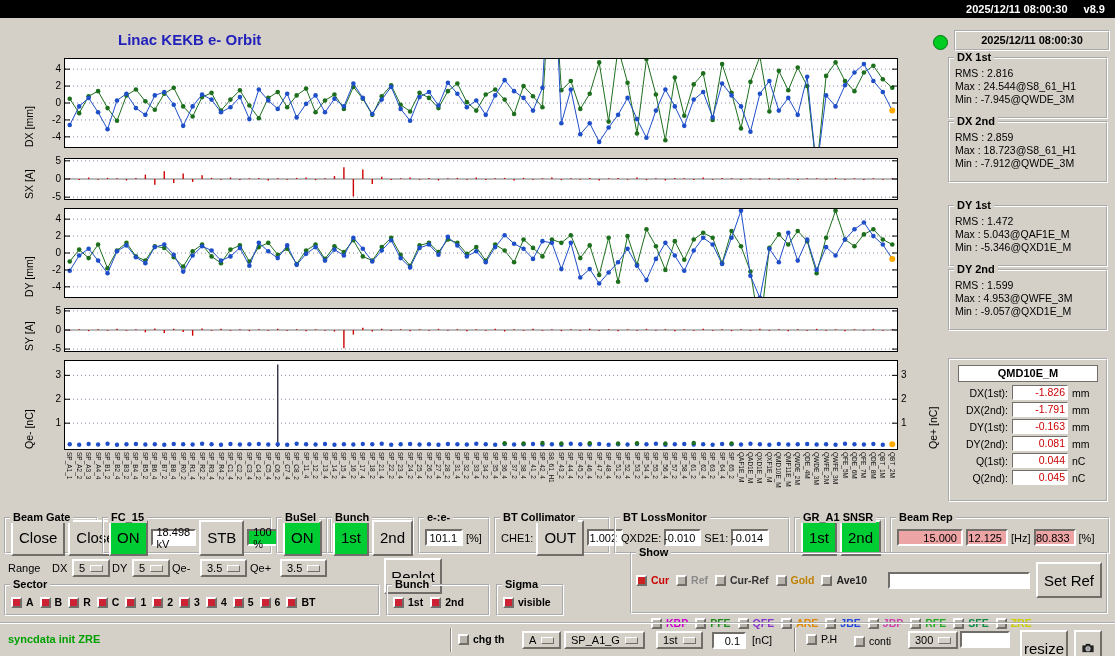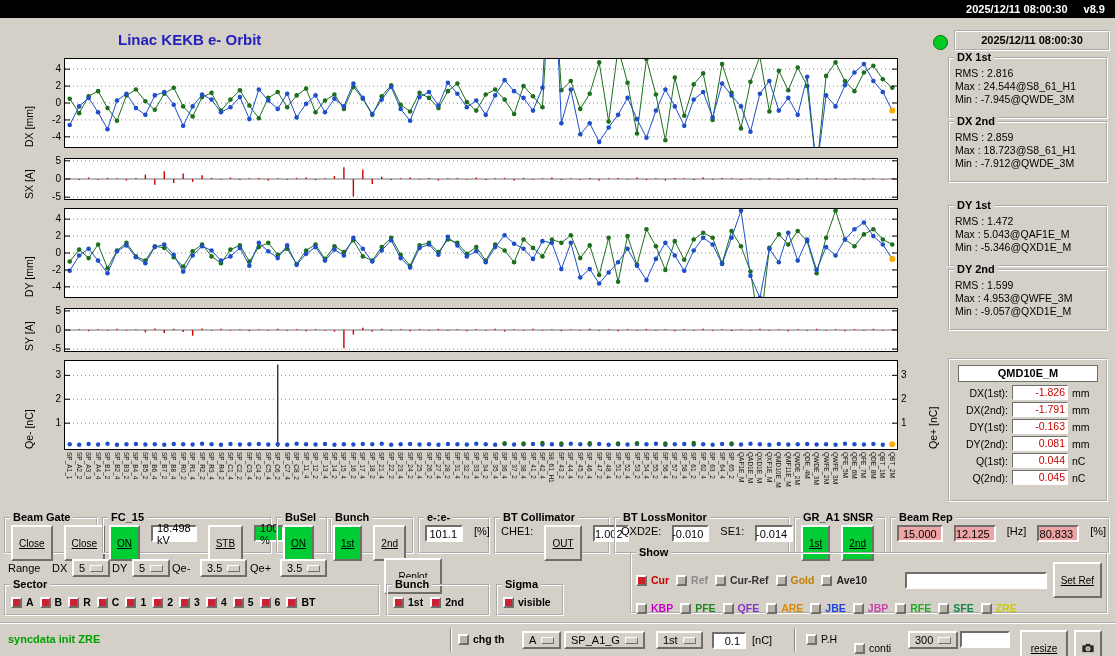--- a/index.html
+++ b/index.html
@@ -10,40 +10,40 @@
           font-weight:bold;font-size:11px;display:flex;justify-content:flex-end;align-items:center;
           gap:16px;padding-right:10px;box-sizing:border-box;}
   .app-title{position:absolute;left:118px;top:31px;color:#2222bb;font-weight:bold;font-size:15px;}
   .led{position:absolute;left:933px;top:35px;width:13px;height:13px;border-radius:50%;
        background:#00cc22;border:1px solid #007711;}
   .clockbox{position:absolute;left:954px;top:30px;width:152px;height:17px;border:2px groove #ffffff;
             text-align:center;font-weight:bold;font-size:11px;line-height:17px;background:#d4d0c8;}
   
   .btn{display:inline-flex;align-items:center;justify-content:center;background:#d4d0c8;
        border:2px solid;border-color:#ffffff #716d68 #716d68 #ffffff;height:19px;padding:16px 6px;
-       font-family:inherit;font-size:10px;cursor:default;box-sizing:border-box;text-decoration:underline;}
+       font-family:inherit;font-size:15px;cursor:default;box-sizing:border-box;}
   .btn.green{background:#00cc33;}
   .field{display:inline-flex;align-items:center;background:#ffffff;border:2px solid;
          border-color:#716d68 #ffffff #ffffff #716d68;height:17px;padding:0 4px;box-sizing:border-box;}
   .field.green{background:#00cc33;}
   .field.pink{background:#eda4a4;}
   .tinput{background:#fff;border:2px solid;border-color:#716d68 #ffffff #ffffff #716d68;
           height:17px;font-size:11px;font-family:inherit;box-sizing:border-box;padding:0 3px;}
   .dd{display:inline-flex;align-items:center;gap:5px;background:#d4d0c8;border:2px solid;
       border-color:#ffffff #716d68 #716d68 #ffffff;height:18px;padding:0 5px;box-sizing:border-box;}
   .ddind{width:11px;height:5px;background:#d4d0c8;border:1px solid;
          border-color:#ffffff #716d68 #716d68 #ffffff;}
   .cb{display:inline-flex;align-items:center;gap:4px;}
   .cbbox{width:11px;height:11px;border:2px solid;border-color:#ffffff #716d68 #716d68 #ffffff;
          background:#b8b4ac;box-sizing:border-box;flex:0 0 auto;}
   .cblbl{font-size:10.5px;font-weight:bold;white-space:nowrap;}
   .lbl{font-size:11px;white-space:nowrap;}
   
   .grp{position:absolute;border:2px groove #ffffff;box-sizing:border-box;display:flex;
-       gap:11px;padding:6px 5px 2px 5px;}
+       align-items:center;gap:3px;padding:6px 5px 2px 5px;}
   .leg{position:absolute;top:-8px;left:4px;background:#d4d0c8;padding:0 3px;font-weight:bold;
        font-size:11px;white-space:nowrap;}
   
   .statbox{position:absolute;left:948px;width:160px;height:62px;border:2px groove #ffffff;
            box-sizing:border-box;padding:8px 5px 2px 5px;}
   .statbox .leg{top:-8px;}
   .statline{display:block;font-size:10.5px;line-height:13px;white-space:nowrap;}
   .qmd{position:absolute;left:948px;top:358px;width:160px;height:144px;border:2px groove #ffffff;
        box-sizing:border-box;}
   .qmdtitle{margin:5px auto 3px auto;width:138px;background:#fff;border:1px solid #716d68;
@@ -1110,21 +1110,21 @@
           <span class="cblbl" style="color: rgb(192, 128, 0);">Gold</span>
         </span>
         <span class="cb">
           <span class="cbbox" style="background: rgb(184, 180, 172);"></span>
           <span class="cblbl" style="color: rgb(34, 34, 34);">Ave10</span>
         </span>
       </span>
     <input class="tinput" style="width: 142px; margin-left: auto;" value="">
     <button class="btn" style="height:18px">Set Ref</button>
   </div>
-  <div class="srow" style="margin:0">
+  <div class="srow" style="margin:15px">
     <span id="show-row2-list" class="cblist">
         <span class="cb">
           <span class="cbbox" style="background: rgb(184, 180, 172);"></span>
           <span class="cblbl" style="color: rgb(204, 0, 204);">KBP</span>
         </span>
         <span class="cb">
           <span class="cbbox" style="background: rgb(184, 180, 172);"></span>
           <span class="cblbl" style="color: rgb(29, 138, 29);">PFE</span>
         </span>
         <span class="cb">
@@ -1250,21 +1250,21 @@
     <span>1st</span>
       <span class="ddind"></span>
   </span>
   <span class="abs field" style="left:712px;top:8px;width:34px;justify-content:flex-end">0.1</span>
   <span class="abs lbl" style="left:752px;top:10px">[nC]</span>
   <span class="vsep" style="left:794px"></span>
   <span class="abs cb" style="left:806px;top:9px">
     <span class="cbbox"></span>
     <span class="cblbl" style="font-weight:normal">P.H</span>
   </span>
-  <span class="abs cb" style="left:854px;top:18px">
+  <span class="abs cb" style="left:854px;top:11px">
     <span class="cbbox"></span>
     <span class="cblbl" style="font-weight:normal">conti</span>
   </span>
   <span class="abs dd" style="left:908px;top:7px">
     <span>300</span>
       <span class="ddind"></span>
   </span>
   <input class="abs tinput" style="left: 960px; top: 7px; width: 50px;" value="">
   <button class="abs btn" style="left:1020px;top:6px;width:48px">resize</button>
   <button class="abs btn" style="left:1074px;top:6px;width:28px">

